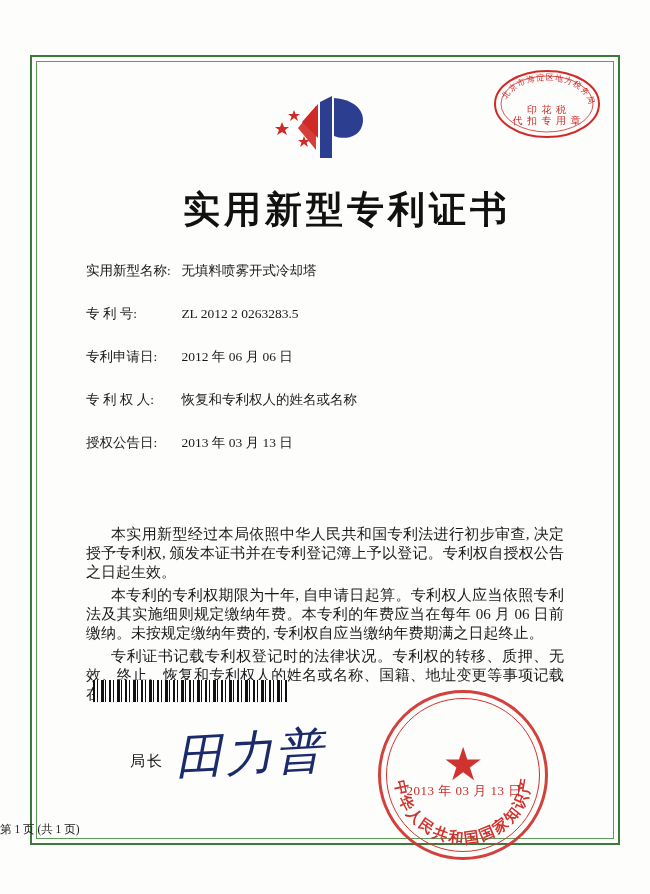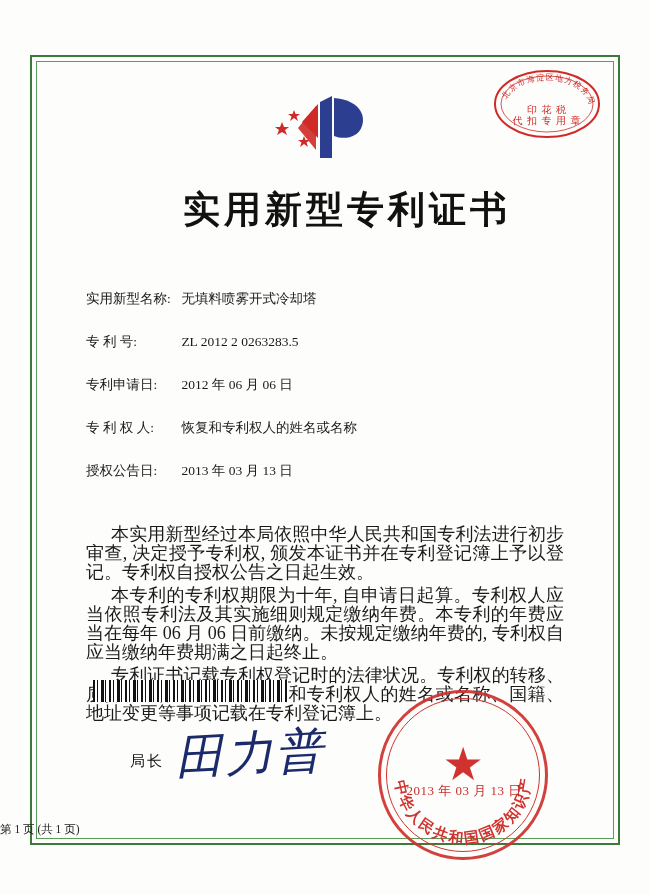--- a/index.html
+++ b/index.html
@@ -102,21 +102,20 @@
     font-family: "DejaVu Serif", "Liberation Serif", serif;
     margin-left: 22px;
   }
 
   
   .fields {
     position: absolute;
     left: 86px;
     top: 262px;
     width: 470px;
-    margin-top: 28px;
   }
   .field-row {
     font-size: 13.5px;
     color: #1a1a1a;
     margin-bottom: 25px;
     white-space: nowrap;
   }
   .field-label {
     display: inline-block;
     min-width: 92px;
@@ -126,21 +125,21 @@
   }
 
   
   .paras {
     position: absolute;
     left: 86px;
     top: 525px;
     width: 478px;
   }
   .para {
-    font-size: 18px;
+    font-size: 15px;
     line-height: 19px;
     color: #1a1a1a;
     text-indent: 25px;
     text-align: justify;
     margin-bottom: 4px;
   }
 
   
   .barcode {
     position: absolute;

